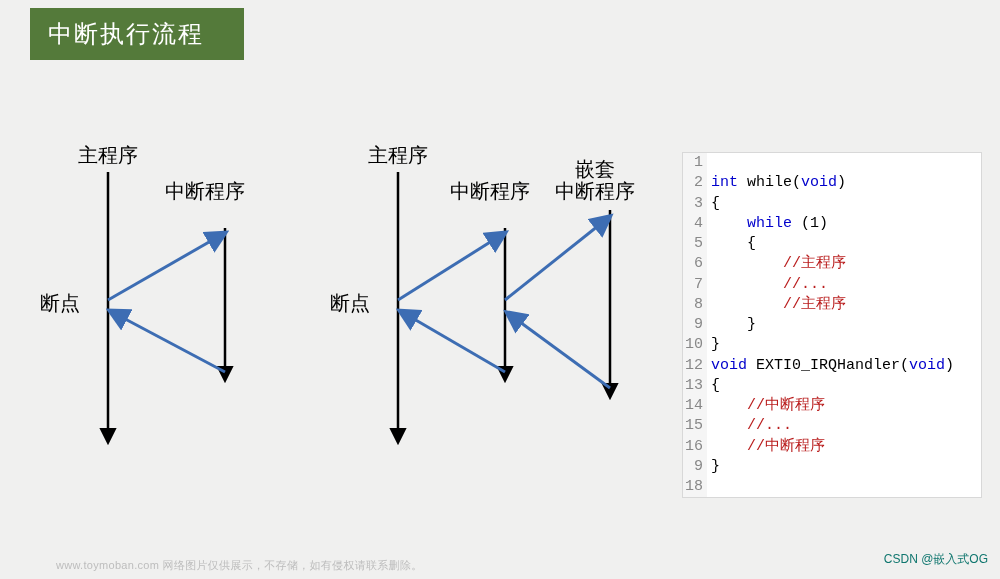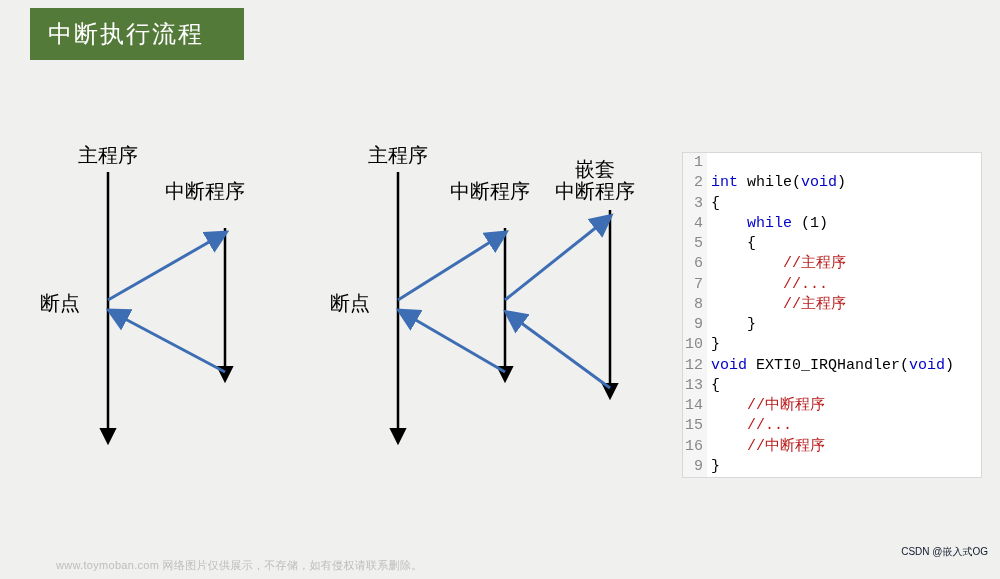--- a/index.html
+++ b/index.html
@@ -63,23 +63,23 @@
     left: 8px;
     bottom: 6px;
     font-size: 11px;
     color: #bdbdbd;
     letter-spacing: 0.3px;
     margin-left: 48px;
   }
   .watermark-right {
     position: absolute;
     right: 12px;
-    bottom: 20px;
-    font-size: 10px;
-    color: #0f172a;
+    bottom: 11px;
+    font-size: 12px;
+    color: #0f766e;
   }
 </style>
 </head>
 <body>
 
 <div class="title-bar">中断执行流程</div>
 
 <svg class="diagram-svg" viewBox="0 0 620 320">
   <defs>
     <marker id="arr-black" viewBox="0 0 10 10" refX="7" refY="5" markerWidth="7" markerHeight="7" orient="auto-start-reverse">
@@ -183,16 +183,20 @@
       <span class="src"><span>    </span><span class="cm">//...</span></span>
     </div>
   <div class="code-line">
       <span class="gutter">16</span>
       <span class="src"><span>    </span><span class="cm">//中断程序</span></span>
     </div>
   <div class="code-line">
       <span class="gutter">9</span>
       <span class="src">}</span>
     </div>
+  <div class="code-line">
+      <span class="gutter">18</span>
+      <span class="src"></span>
+    </div>
 </div>
 
 <div class="watermark-left">www.toymoban.com  网络图片仅供展示，不存储，如有侵权请联系删除。</div>
 <div class="watermark-right">CSDN @嵌入式OG</div>
 
 </body></html>

